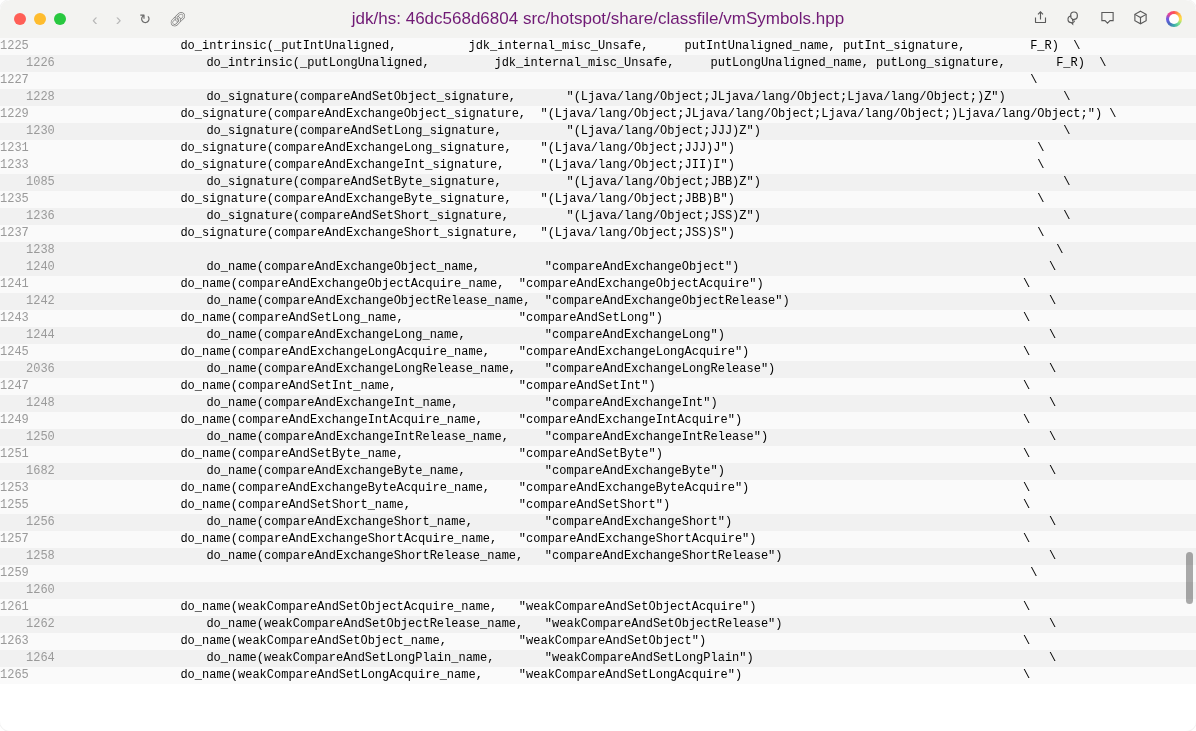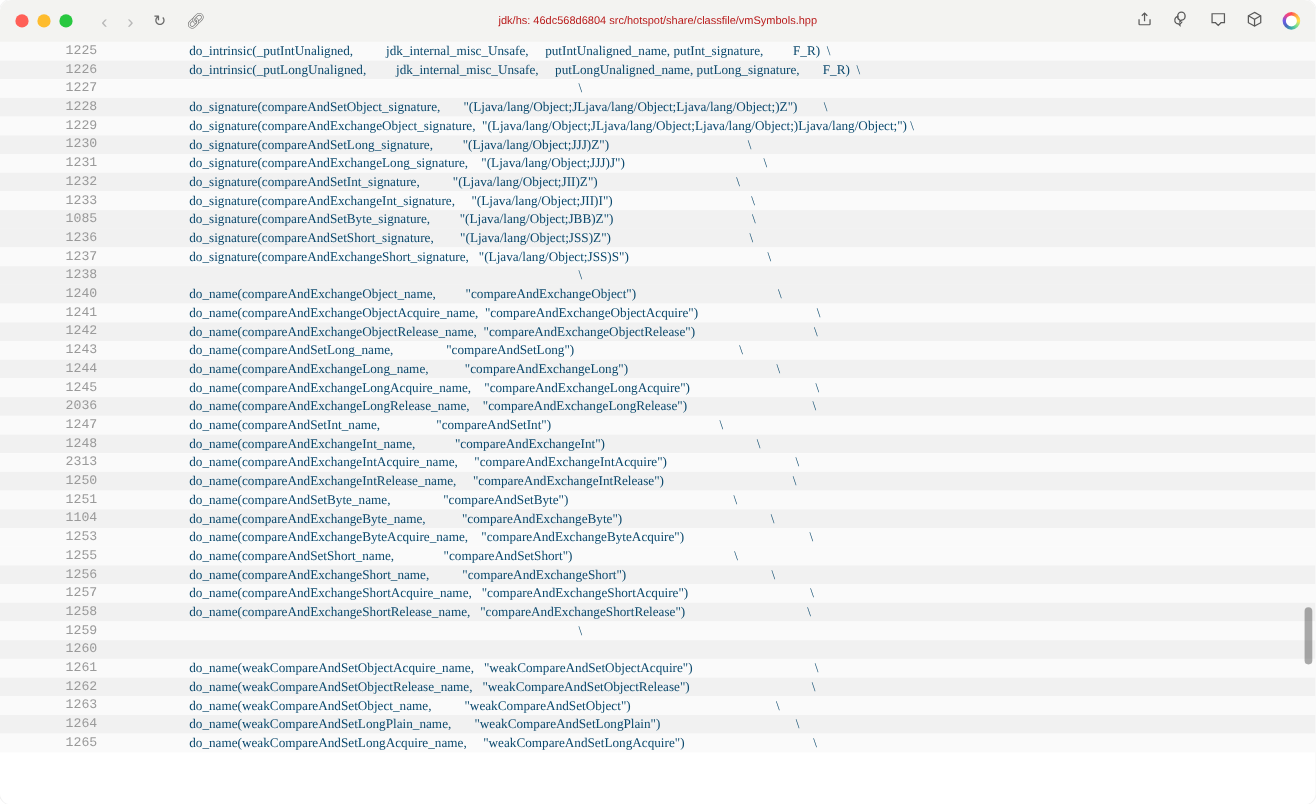--- a/index.html
+++ b/index.html
@@ -42,22 +42,22 @@
   align-items: center;
   gap: 18px;
   margin-left: 26px;
 }
 .nav-arrow { font-size: 17px; color: #b8b8b8; line-height: 1; }
 .nav-icon { font-size: 14px; color: #6b6b6b; }
 .title-center {
   position: absolute;
   left: 50%;
   transform: translateX(-50%);
-  font-size: 10px;
-  color: #b91c1c;
+  font-size: 17px;
+  color: #701a75;
 }
 .titlebar-right {
   margin-left: auto;
   display: flex;
   align-items: center;
   gap: 18px;
 }
 .titlebar-right .tb-icon {
   font-size: 15px;
   color: #5a5a5a;
@@ -85,33 +85,32 @@
   font-family: "SFMono-Regular", Menlo, Consolas, "Liberation Mono", monospace;
   font-size: 12px;
   line-height: 17px;
   width: 100%;
 }
 .code-row {
   display: flex;
   white-space: pre;
 }
 .code-row.odd { background: #fafafa; }
-.code-row.even { background: #f1f1f1; }
+.code-row.even { background: #f1f1f1; padding-left: 26px; }
 .gutter {
   width: 160px;
   flex-shrink: 0;
-  text-align: center;
+  text-align: left;
   padding-right: 12px;
   color: #9a9a9a;
 }
 .code-text {
   flex: 1;
-  color: #0c4a6e;
+  color: #000000;
   padding-left: 6px;
-  font-family: Liberation Serif, serif;
 }
 .scrollbar-track {
   position: absolute;
   right: 3px;
   top: 40px;
   bottom: 4px;
   width: 8px;
 }
 .scrollbar-thumb {
   position: absolute;
@@ -173,39 +172,39 @@
 
   <div class="content">
     <div class="code-table" id="code-body">
         <div class="code-row odd"><div class="gutter">1225</div><div class="code-text">  do_intrinsic(_putIntUnaligned,          jdk_internal_misc_Unsafe,     putIntUnaligned_name, putInt_signature,         F_R)  \</div></div>
         <div class="code-row even"><div class="gutter">1226</div><div class="code-text">  do_intrinsic(_putLongUnaligned,         jdk_internal_misc_Unsafe,     putLongUnaligned_name, putLong_signature,       F_R)  \</div></div>
         <div class="code-row odd"><div class="gutter">1227</div><div class="code-text">                                                                                                                        \</div></div>
         <div class="code-row even"><div class="gutter">1228</div><div class="code-text">  do_signature(compareAndSetObject_signature,       "(Ljava/lang/Object;JLjava/lang/Object;Ljava/lang/Object;)Z")        \</div></div>
         <div class="code-row odd"><div class="gutter">1229</div><div class="code-text">  do_signature(compareAndExchangeObject_signature,  "(Ljava/lang/Object;JLjava/lang/Object;Ljava/lang/Object;)Ljava/lang/Object;") \</div></div>
         <div class="code-row even"><div class="gutter">1230</div><div class="code-text">  do_signature(compareAndSetLong_signature,         "(Ljava/lang/Object;JJJ)Z")                                          \</div></div>
         <div class="code-row odd"><div class="gutter">1231</div><div class="code-text">  do_signature(compareAndExchangeLong_signature,    "(Ljava/lang/Object;JJJ)J")                                          \</div></div>
-        <div class="code-row even"><div class="gutter">1232</div><div class="code-text">  do_signature(compareAndSetInt_signature,          "(Ljava/lang/Object;JII)Z")                                          \</div></div>
         <div class="code-row odd"><div class="gutter">1233</div><div class="code-text">  do_signature(compareAndExchangeInt_signature,     "(Ljava/lang/Object;JII)I")                                          \</div></div>
         <div class="code-row even"><div class="gutter">1085</div><div class="code-text">  do_signature(compareAndSetByte_signature,         "(Ljava/lang/Object;JBB)Z")                                          \</div></div>
+        <div class="code-row odd"><div class="gutter">1235</div><div class="code-text">  do_signature(compareAndExchangeByte_signature,    "(Ljava/lang/Object;JBB)B")                                          \</div></div>
         <div class="code-row even"><div class="gutter">1236</div><div class="code-text">  do_signature(compareAndSetShort_signature,        "(Ljava/lang/Object;JSS)Z")                                          \</div></div>
         <div class="code-row odd"><div class="gutter">1237</div><div class="code-text">  do_signature(compareAndExchangeShort_signature,   "(Ljava/lang/Object;JSS)S")                                          \</div></div>
         <div class="code-row even"><div class="gutter">1238</div><div class="code-text">                                                                                                                        \</div></div>
         <div class="code-row even"><div class="gutter">1240</div><div class="code-text">  do_name(compareAndExchangeObject_name,         "compareAndExchangeObject")                                           \</div></div>
         <div class="code-row odd"><div class="gutter">1241</div><div class="code-text">  do_name(compareAndExchangeObjectAcquire_name,  "compareAndExchangeObjectAcquire")                                    \</div></div>
         <div class="code-row even"><div class="gutter">1242</div><div class="code-text">  do_name(compareAndExchangeObjectRelease_name,  "compareAndExchangeObjectRelease")                                    \</div></div>
         <div class="code-row odd"><div class="gutter">1243</div><div class="code-text">  do_name(compareAndSetLong_name,                "compareAndSetLong")                                                  \</div></div>
         <div class="code-row even"><div class="gutter">1244</div><div class="code-text">  do_name(compareAndExchangeLong_name,           "compareAndExchangeLong")                                             \</div></div>
         <div class="code-row odd"><div class="gutter">1245</div><div class="code-text">  do_name(compareAndExchangeLongAcquire_name,    "compareAndExchangeLongAcquire")                                      \</div></div>
         <div class="code-row even"><div class="gutter">2036</div><div class="code-text">  do_name(compareAndExchangeLongRelease_name,    "compareAndExchangeLongRelease")                                      \</div></div>
         <div class="code-row odd"><div class="gutter">1247</div><div class="code-text">  do_name(compareAndSetInt_name,                 "compareAndSetInt")                                                   \</div></div>
         <div class="code-row even"><div class="gutter">1248</div><div class="code-text">  do_name(compareAndExchangeInt_name,            "compareAndExchangeInt")                                              \</div></div>
-        <div class="code-row odd"><div class="gutter">2313</div><div class="code-text">  do_name(compareAndExchangeIntAcquire_name,     "compareAndExchangeIntAcquire")                                       \</div></div>
+        <div class="code-row odd"><div class="gutter">1249</div><div class="code-text">  do_name(compareAndExchangeIntAcquire_name,     "compareAndExchangeIntAcquire")                                       \</div></div>
         <div class="code-row even"><div class="gutter">1250</div><div class="code-text">  do_name(compareAndExchangeIntRelease_name,     "compareAndExchangeIntRelease")                                       \</div></div>
         <div class="code-row odd"><div class="gutter">1251</div><div class="code-text">  do_name(compareAndSetByte_name,                "compareAndSetByte")                                                  \</div></div>
-        <div class="code-row even"><div class="gutter">1104</div><div class="code-text">  do_name(compareAndExchangeByte_name,           "compareAndExchangeByte")                                             \</div></div>
+        <div class="code-row even"><div class="gutter">1682</div><div class="code-text">  do_name(compareAndExchangeByte_name,           "compareAndExchangeByte")                                             \</div></div>
         <div class="code-row odd"><div class="gutter">1253</div><div class="code-text">  do_name(compareAndExchangeByteAcquire_name,    "compareAndExchangeByteAcquire")                                      \</div></div>
         <div class="code-row odd"><div class="gutter">1255</div><div class="code-text">  do_name(compareAndSetShort_name,               "compareAndSetShort")                                                 \</div></div>
         <div class="code-row even"><div class="gutter">1256</div><div class="code-text">  do_name(compareAndExchangeShort_name,          "compareAndExchangeShort")                                            \</div></div>
         <div class="code-row odd"><div class="gutter">1257</div><div class="code-text">  do_name(compareAndExchangeShortAcquire_name,   "compareAndExchangeShortAcquire")                                     \</div></div>
         <div class="code-row even"><div class="gutter">1258</div><div class="code-text">  do_name(compareAndExchangeShortRelease_name,   "compareAndExchangeShortRelease")                                     \</div></div>
         <div class="code-row odd"><div class="gutter">1259</div><div class="code-text">                                                                                                                        \</div></div>
         <div class="code-row even"><div class="gutter">1260</div></div>
         <div class="code-row odd"><div class="gutter">1261</div><div class="code-text">  do_name(weakCompareAndSetObjectAcquire_name,   "weakCompareAndSetObjectAcquire")                                     \</div></div>
         <div class="code-row even"><div class="gutter">1262</div><div class="code-text">  do_name(weakCompareAndSetObjectRelease_name,   "weakCompareAndSetObjectRelease")                                     \</div></div>
         <div class="code-row odd"><div class="gutter">1263</div><div class="code-text">  do_name(weakCompareAndSetObject_name,          "weakCompareAndSetObject")                                            \</div></div>

